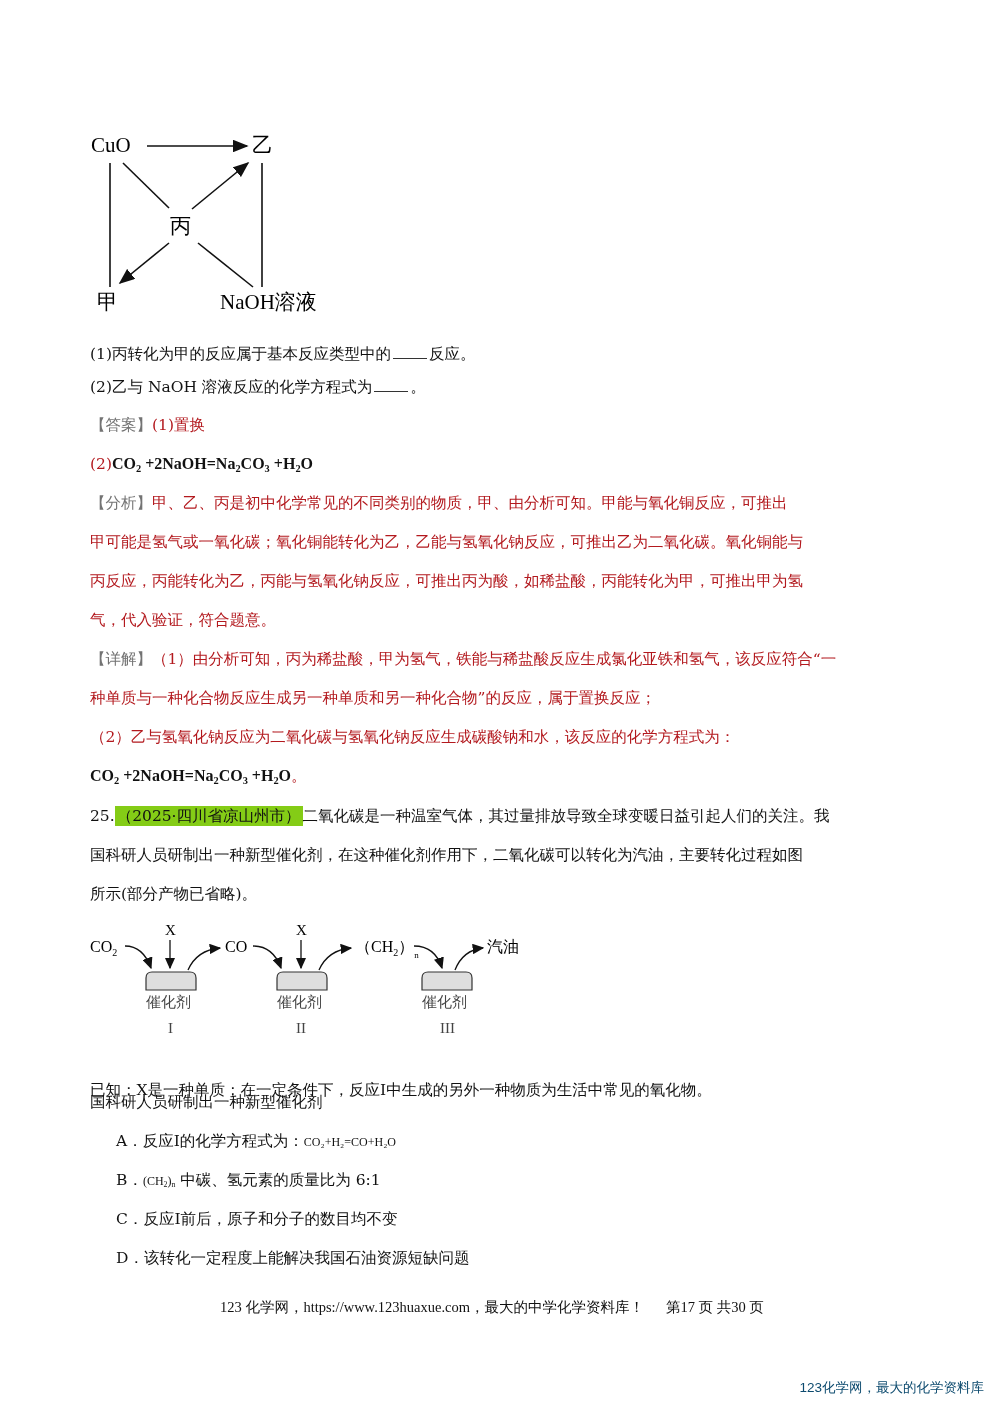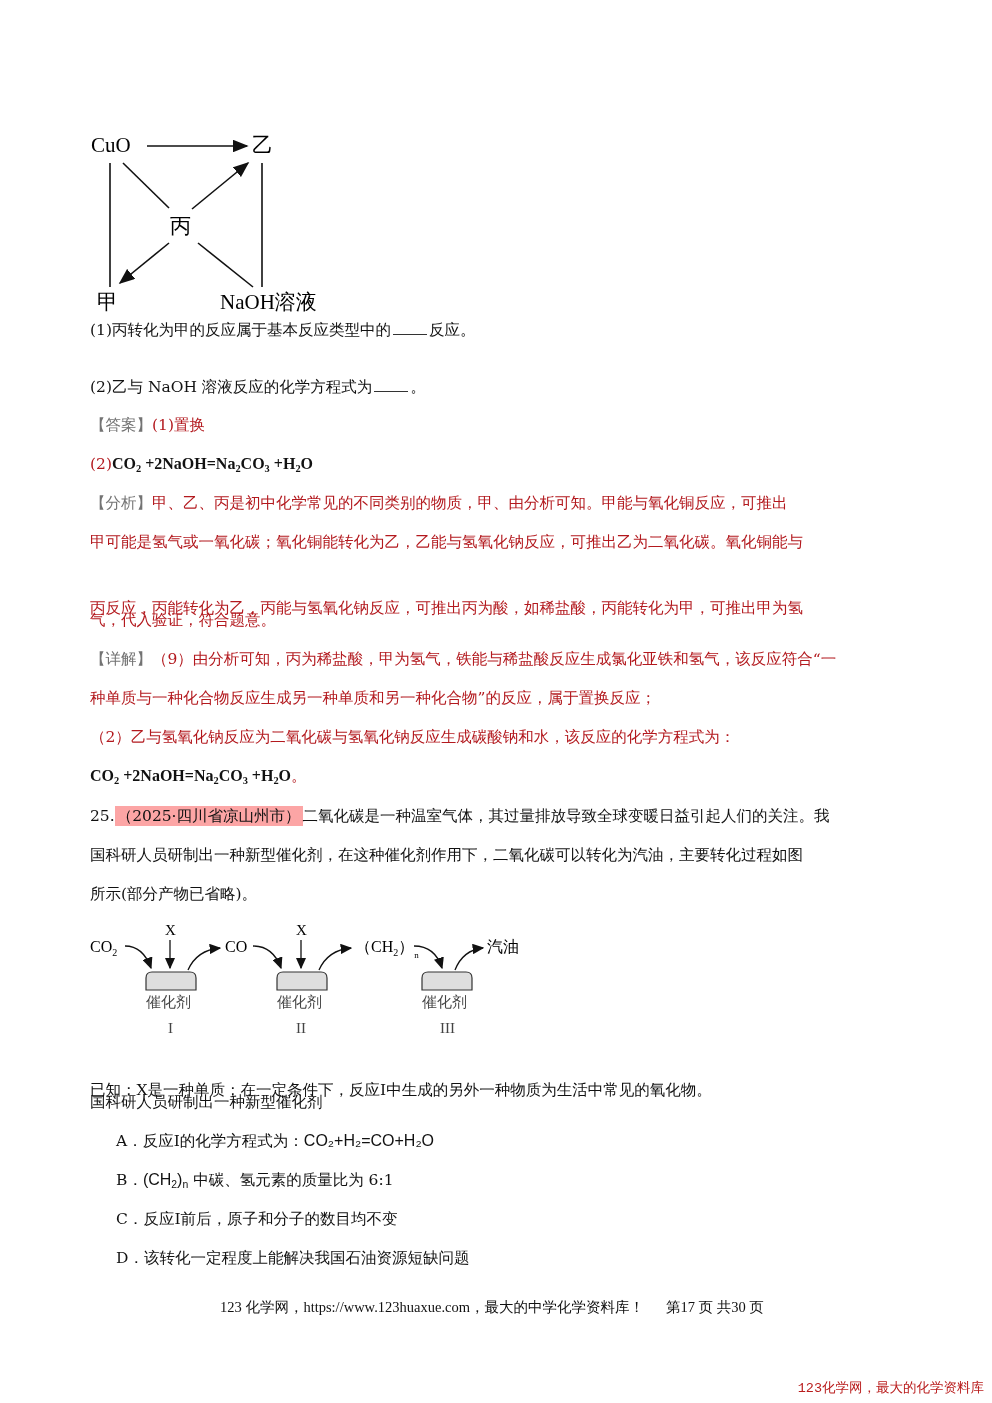--- a/index.html
+++ b/index.html
@@ -3,28 +3,28 @@
 <meta charset="utf-8">
 <style>
   html, body { margin: 0; padding: 0; background: #ffffff; }
   body { width: 992px; height: 1403px; position: relative; overflow: hidden;
          font-family: "DejaVu Serif", "Liberation Serif", serif; color: #111; }
   .abs { position: absolute; }
   .line { position: absolute; left: 90px; font-size: 15.5px; white-space: nowrap; line-height: 20px; }
   .red { color: #b3191e; }
   .bracket { color: #737373; }
   .chem-bold { font-family: "Liberation Serif", serif; font-weight: bold; font-size: 16px; color: #111; }
-  .chem { font-family: Liberation Sans, sans-serif; font-size: 16px; text-align: right; }
+  .chem { font-family: Liberation Serif, serif; font-size: 12px; text-align: right; }
   sub { font-size: 0.65em; vertical-align: -0.25em; }
   .blank { display: inline-block; width: 34px; border-bottom: 1px solid #333; height: 14px; vertical-align: baseline; margin: 0 2px; }
-  .tag-box { background: #fca5a5; padding: 1px 2px; }
+  .tag-box { background: #84cc16; padding: 1px 2px; }
   .opt { left: 116px; }
   svg text { font-family: "Liberation Serif", serif; }
   .footer { position: absolute; left: 185px; top: 1298px; font-size: 14.5px; font-family: "Liberation Serif", serif; white-space: nowrap; margin-left: 35px; }
-  .watermark { position: absolute; right: 8px; top: 1379px; font-size: 13.5px; color: #b91c1c; font-family: Liberation Mono, monospace; white-space: nowrap; }
+  .watermark { position: absolute; right: 8px; top: 1379px; font-size: 13.5px; color: #0c4a6e; font-family: Liberation Sans, sans-serif; white-space: nowrap; }
 </style>
 </head>
 <body>
 
 <svg class="abs" style="left:85px; top:125px;" width="260" height="195" viewBox="0 0 260 195">
   <defs>
     <marker id="ah" markerWidth="10" markerHeight="8" refX="9" refY="4" orient="auto">
       <path d="M0,0 L10,4 L0,8 Z" fill="#111"></path>
     </marker>
   </defs>
@@ -42,43 +42,43 @@
 
   <line x1="38" y1="38" x2="84" y2="83" stroke="#111" stroke-width="1.6"></line>
 
   <line x1="107" y1="84" x2="163" y2="38" stroke="#111" stroke-width="1.6" marker-end="url(#ah)"></line>
 
   <line x1="84" y1="118" x2="35" y2="158" stroke="#111" stroke-width="1.6" marker-end="url(#ah)"></line>
 
   <line x1="113" y1="118" x2="168" y2="162" stroke="#111" stroke-width="1.6"></line>
 </svg>
 
-<div class="line" style="top:320px;">
+<div class="line" style="top:344px;">
   <span>(1)丙转化为甲的反应属于基本反应类型中的</span><span class="blank"></span><span>反应。</span>
 </div>
 <div class="line" style="top:377px;">
   <span>(2)乙与 NaOH 溶液反应的化学方程式为</span><span class="blank"></span><span>。</span>
 </div>
 
 <div class="line red" style="top:415px;">
   <span class="bracket">【答案】</span><span>(1)置换</span>
 </div>
 <div class="line" style="top:454px;">
   <span class="red">(2)</span><span class="chem-bold"><span>CO</span><sub>2</sub><span> +2NaOH=Na</span><sub>2</sub><span>CO</span><sub>3</sub><span> +H</span><sub>2</sub><span>O</span></span>
 </div>
 
 <div class="line red" style="top:493px;">
   <span class="bracket">【分析】</span><span>甲、乙、丙是初中化学常见的不同类别的物质，甲、由分析可知。甲能与氧化铜反应，可推出</span>
 </div>
 <div class="line red" style="top:532px;">甲可能是氢气或一氧化碳；氧化铜能转化为乙，乙能与氢氧化钠反应，可推出乙为二氧化碳。氧化铜能与</div>
-<div class="line red" style="top:598px;">丙反应，丙能转化为乙，丙能与氢氧化钠反应，可推出丙为酸，如稀盐酸，丙能转化为甲，可推出甲为氢</div>
+<div class="line red" style="top:571px;">丙反应，丙能转化为乙，丙能与氢氧化钠反应，可推出丙为酸，如稀盐酸，丙能转化为甲，可推出甲为氢</div>
 <div class="line red" style="top:610px;">气，代入验证，符合题意。</div>
 
 <div class="line red" style="top:649px;">
-  <span class="bracket">【详解】</span><span>（9）由分析可知，丙为稀盐酸，甲为氢气，铁能与稀盐酸反应生成氯化亚铁和氢气，该反应符合“一</span>
+  <span class="bracket">【详解】</span><span>（1）由分析可知，丙为稀盐酸，甲为氢气，铁能与稀盐酸反应生成氯化亚铁和氢气，该反应符合“一</span>
 </div>
 <div class="line red" style="top:688px;">种单质与一种化合物反应生成另一种单质和另一种化合物”的反应，属于置换反应；</div>
 <div class="line red" style="top:727px;">（2）乙与氢氧化钠反应为二氧化碳与氢氧化钠反应生成碳酸钠和水，该反应的化学方程式为：</div>
 <div class="line" style="top:766px;">
   <span class="chem-bold"><span>CO</span><sub>2</sub><span> +2NaOH=Na</span><sub>2</sub><span>CO</span><sub>3</sub><span> +H</span><sub>2</sub><span>O</span></span><span class="red">。</span>
 </div>
 
 <div class="line" style="top:806px;">
   <span>25.</span><span class="tag-box">（2025·四川省凉山州市）</span><span>二氧化碳是一种温室气体，其过量排放导致全球变暖日益引起人们的关注。我</span>
 </div>

